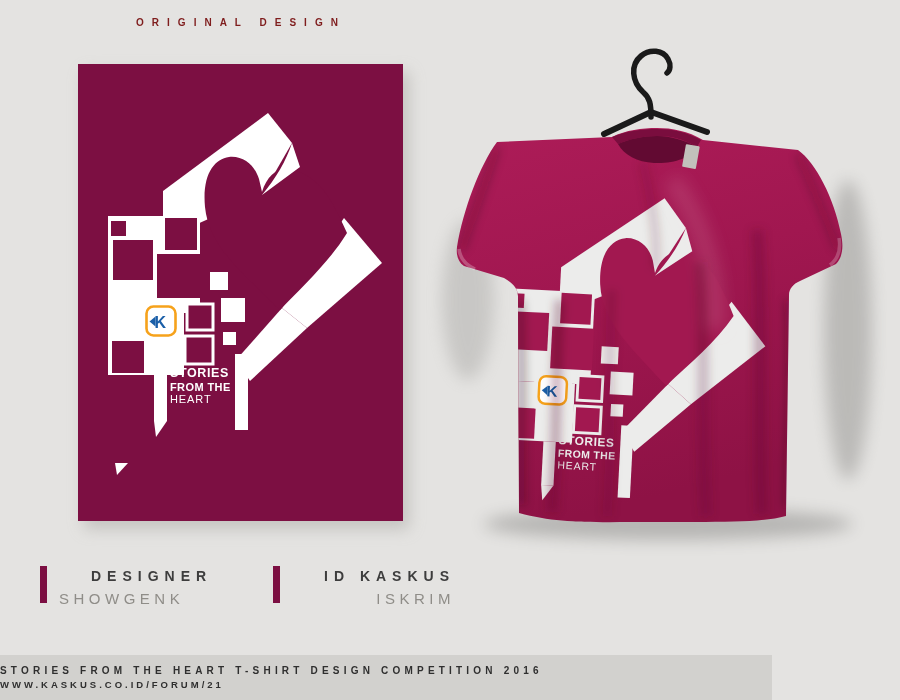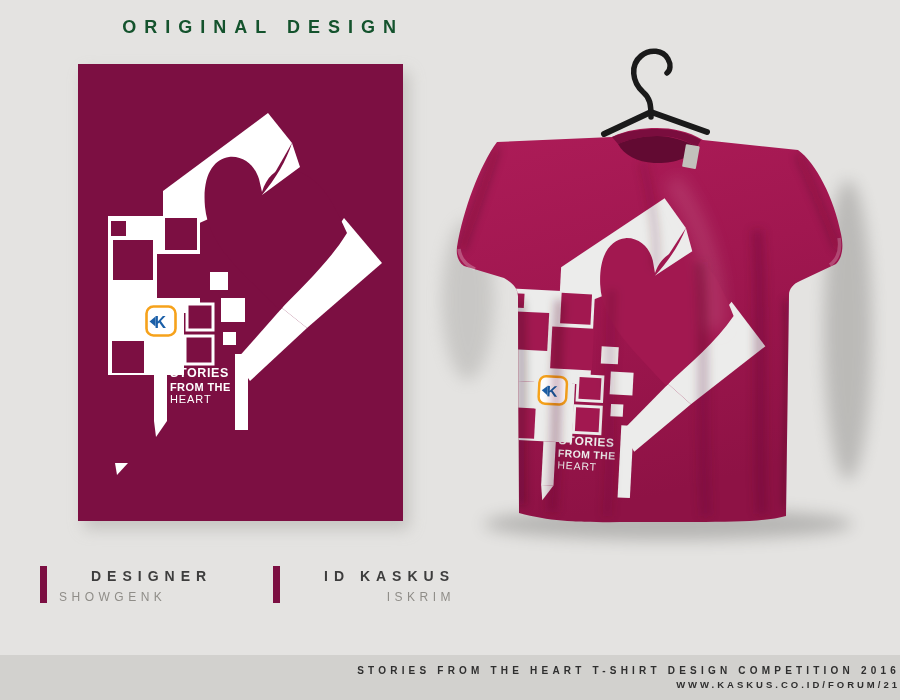--- a/index.html
+++ b/index.html
@@ -1,29 +1,29 @@
 <!DOCTYPE html>
 <html><head>
 <meta charset="utf-8">
 <style>
   html,body{margin:0;padding:0;background:#e4e3e1;}
   .canvas{position:relative;width:900px;height:700px;overflow:hidden;
           font-family:"Liberation Sans","DejaVu Sans",sans-serif;background:#e4e3e1;}
-  .hdr{position:absolute;top:17px;font-size:18px;font-weight:bold;color:#14532d;
-       letter-spacing:8px;text-align:right;white-space:nowrap;}
+  .hdr{position:absolute;top:17px;font-size:10px;font-weight:bold;color:#7f1d1d;
+       letter-spacing:8px;text-align:center;white-space:nowrap;}
   .hdr-left{left:78px;width:326px;}
   .hdr-right{left:480px;width:345px;}
   .art{position:absolute;left:0;top:0;}
   .credits{position:absolute;top:566px;left:0;width:460px;}
   .credit-block{position:absolute;display:flex;top:0;}
   .credit-bar{width:7px;height:37px;background:#7c0f42;margin-right:12px;flex:0 0 auto;}
   .credit-label{font-size:14px;font-weight:bold;color:#3d3d3d;letter-spacing:6px;line-height:14px;margin-top:3px;white-space:nowrap;margin-left:32px;}
-  .credit-value{font-size:12px;color:#8f8d88;letter-spacing:4.5px;margin-top:7px;white-space:nowrap;}
-  .footer{position:absolute;left:0;bottom:0;width:900px;height:45px;background:#d2d1ce;
-          display:flex;flex-direction:column;align-items:flex-end;justify-content:center;gap:3px;}
+  .credit-value{font-size:15px;color:#8f8d88;letter-spacing:4.5px;margin-top:7px;white-space:nowrap;}
+  .footer{position:absolute;left:0;bottom:0;width:772px;height:45px;background:#d2d1ce;
+          display:flex;flex-direction:column;align-items:flex-start;justify-content:center;gap:3px;}
   .footer-line1{font-size:10px;font-weight:600;color:#2f2f2f;letter-spacing:4.2px;white-space:nowrap;}
   .footer-line2{font-size:9.5px;font-weight:600;color:#2f2f2f;letter-spacing:3px;white-space:nowrap;}
   svg text{font-family:"Liberation Sans","DejaVu Sans",sans-serif;}
 </style>
 </head>
 <body>
 
 <div class="canvas">
 
   <div class="hdr hdr-left">ORIGINAL DESIGN</div>

